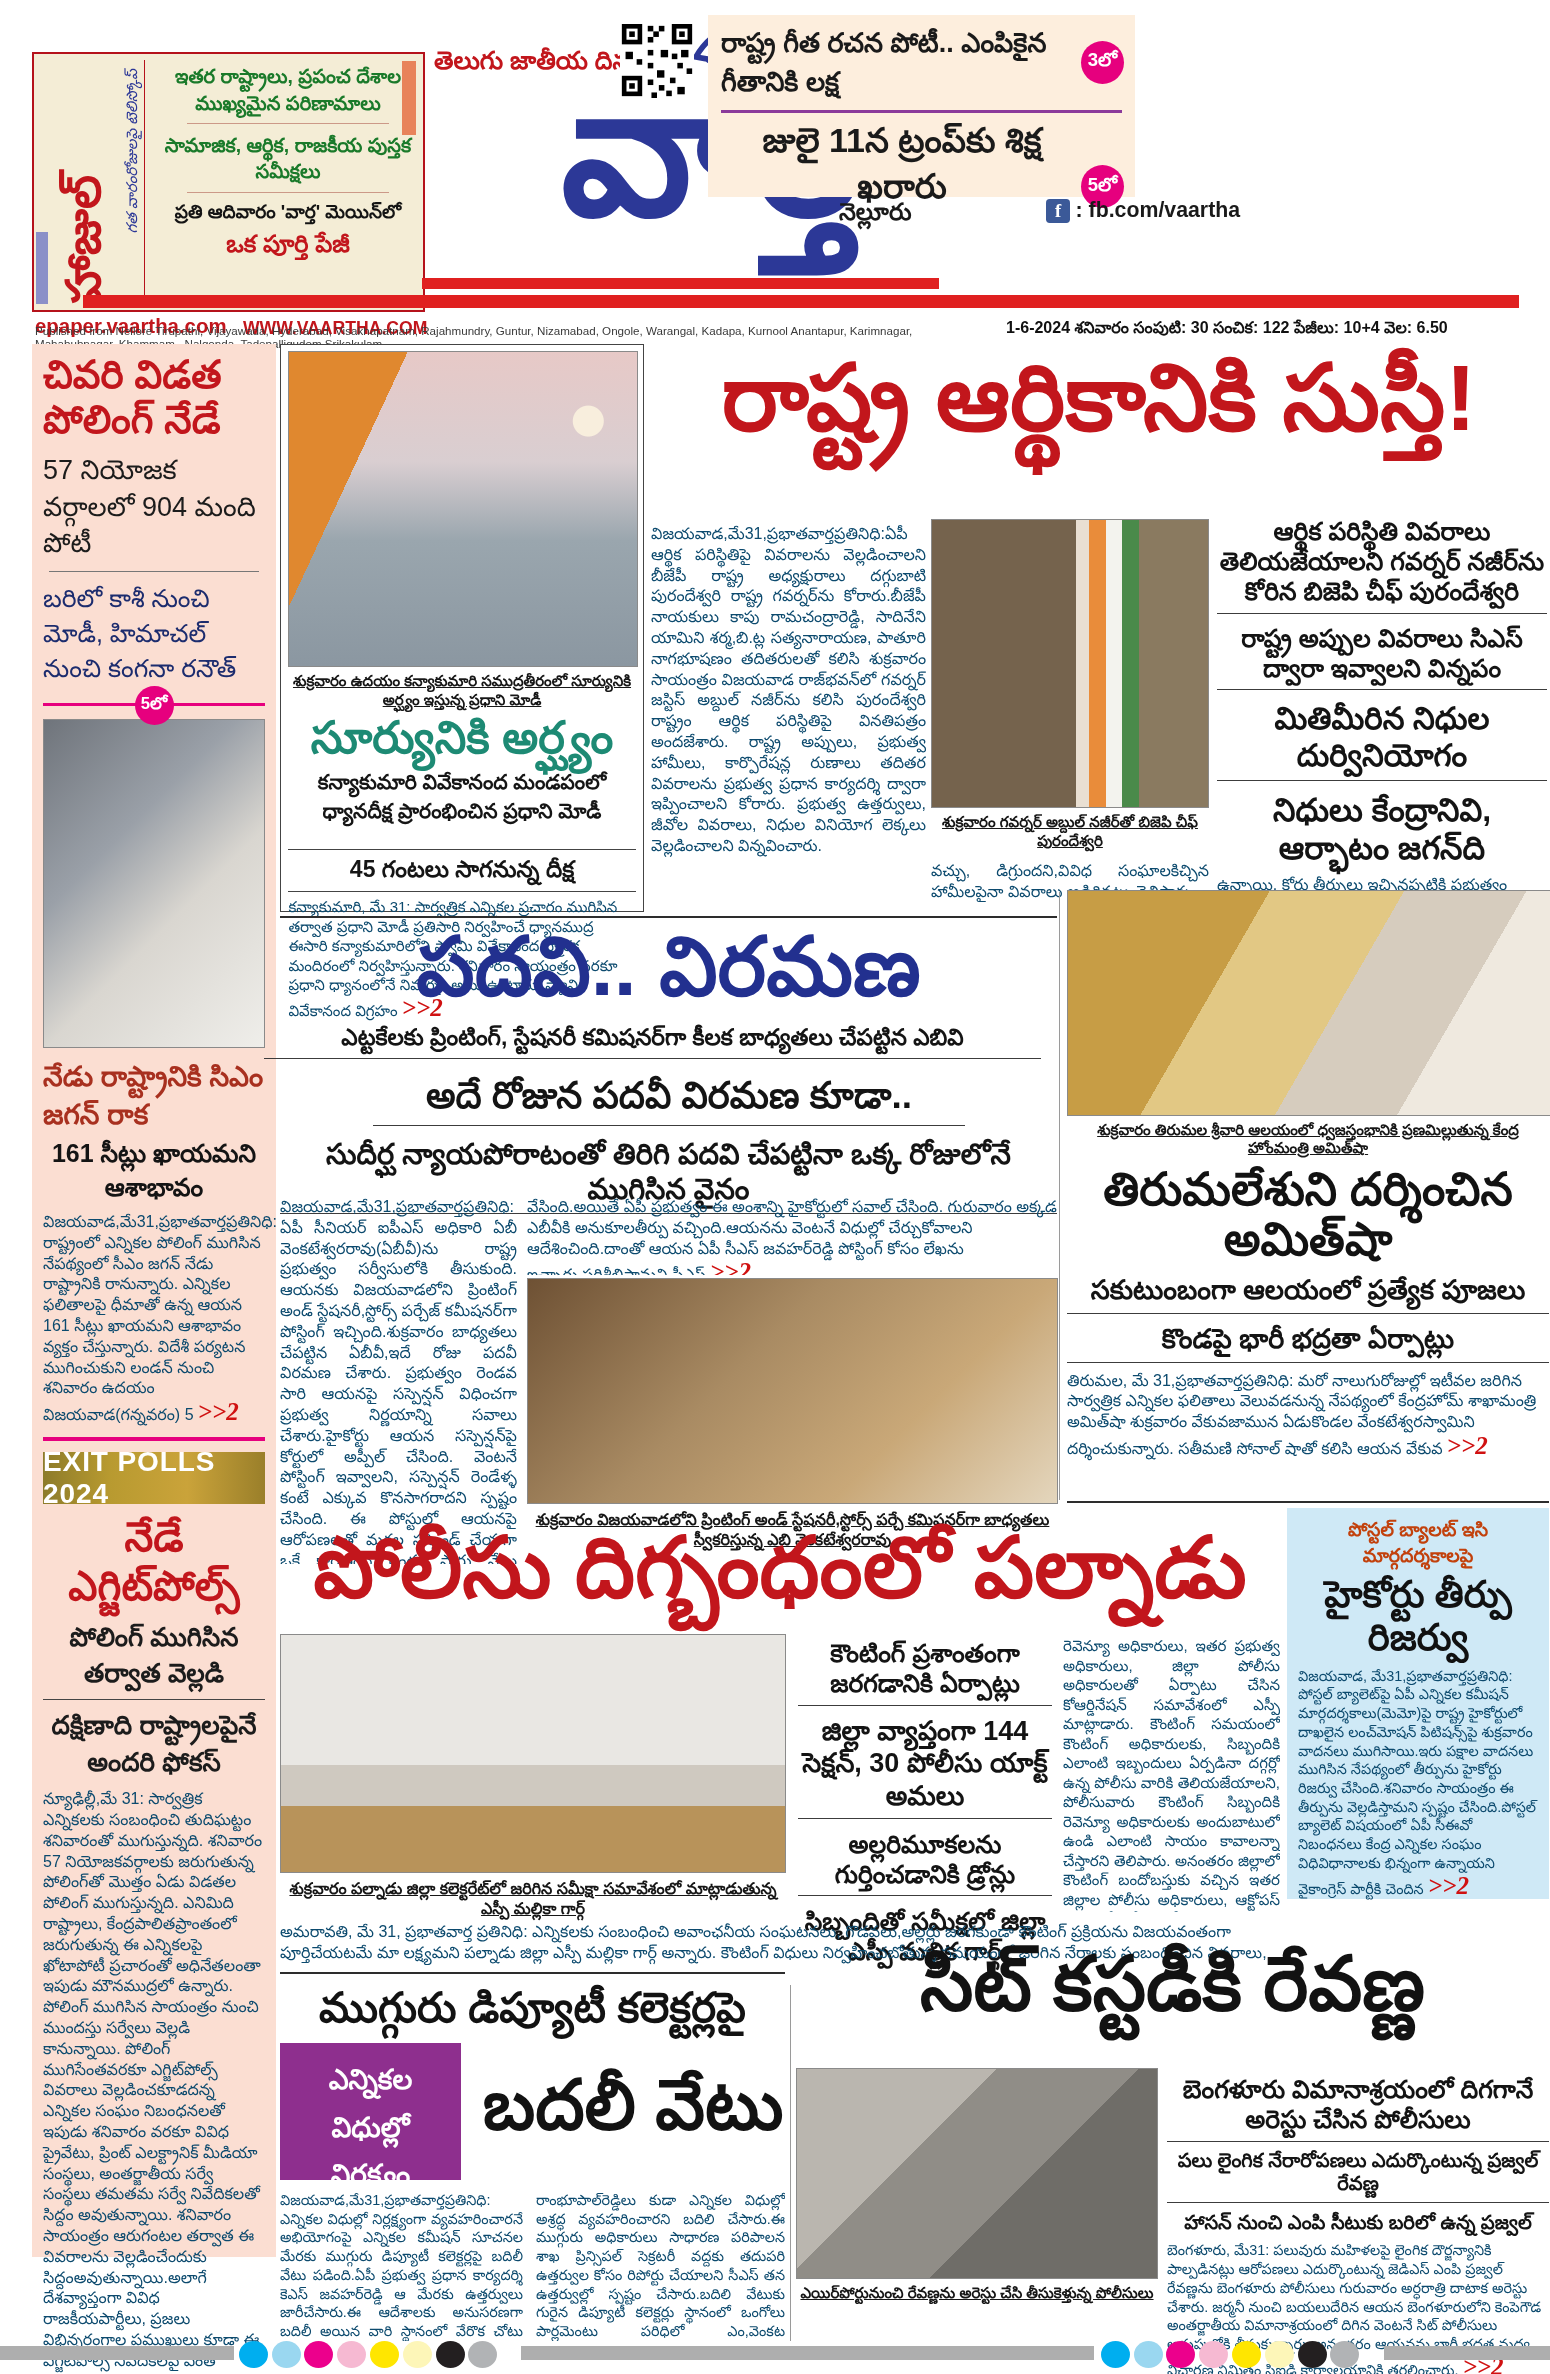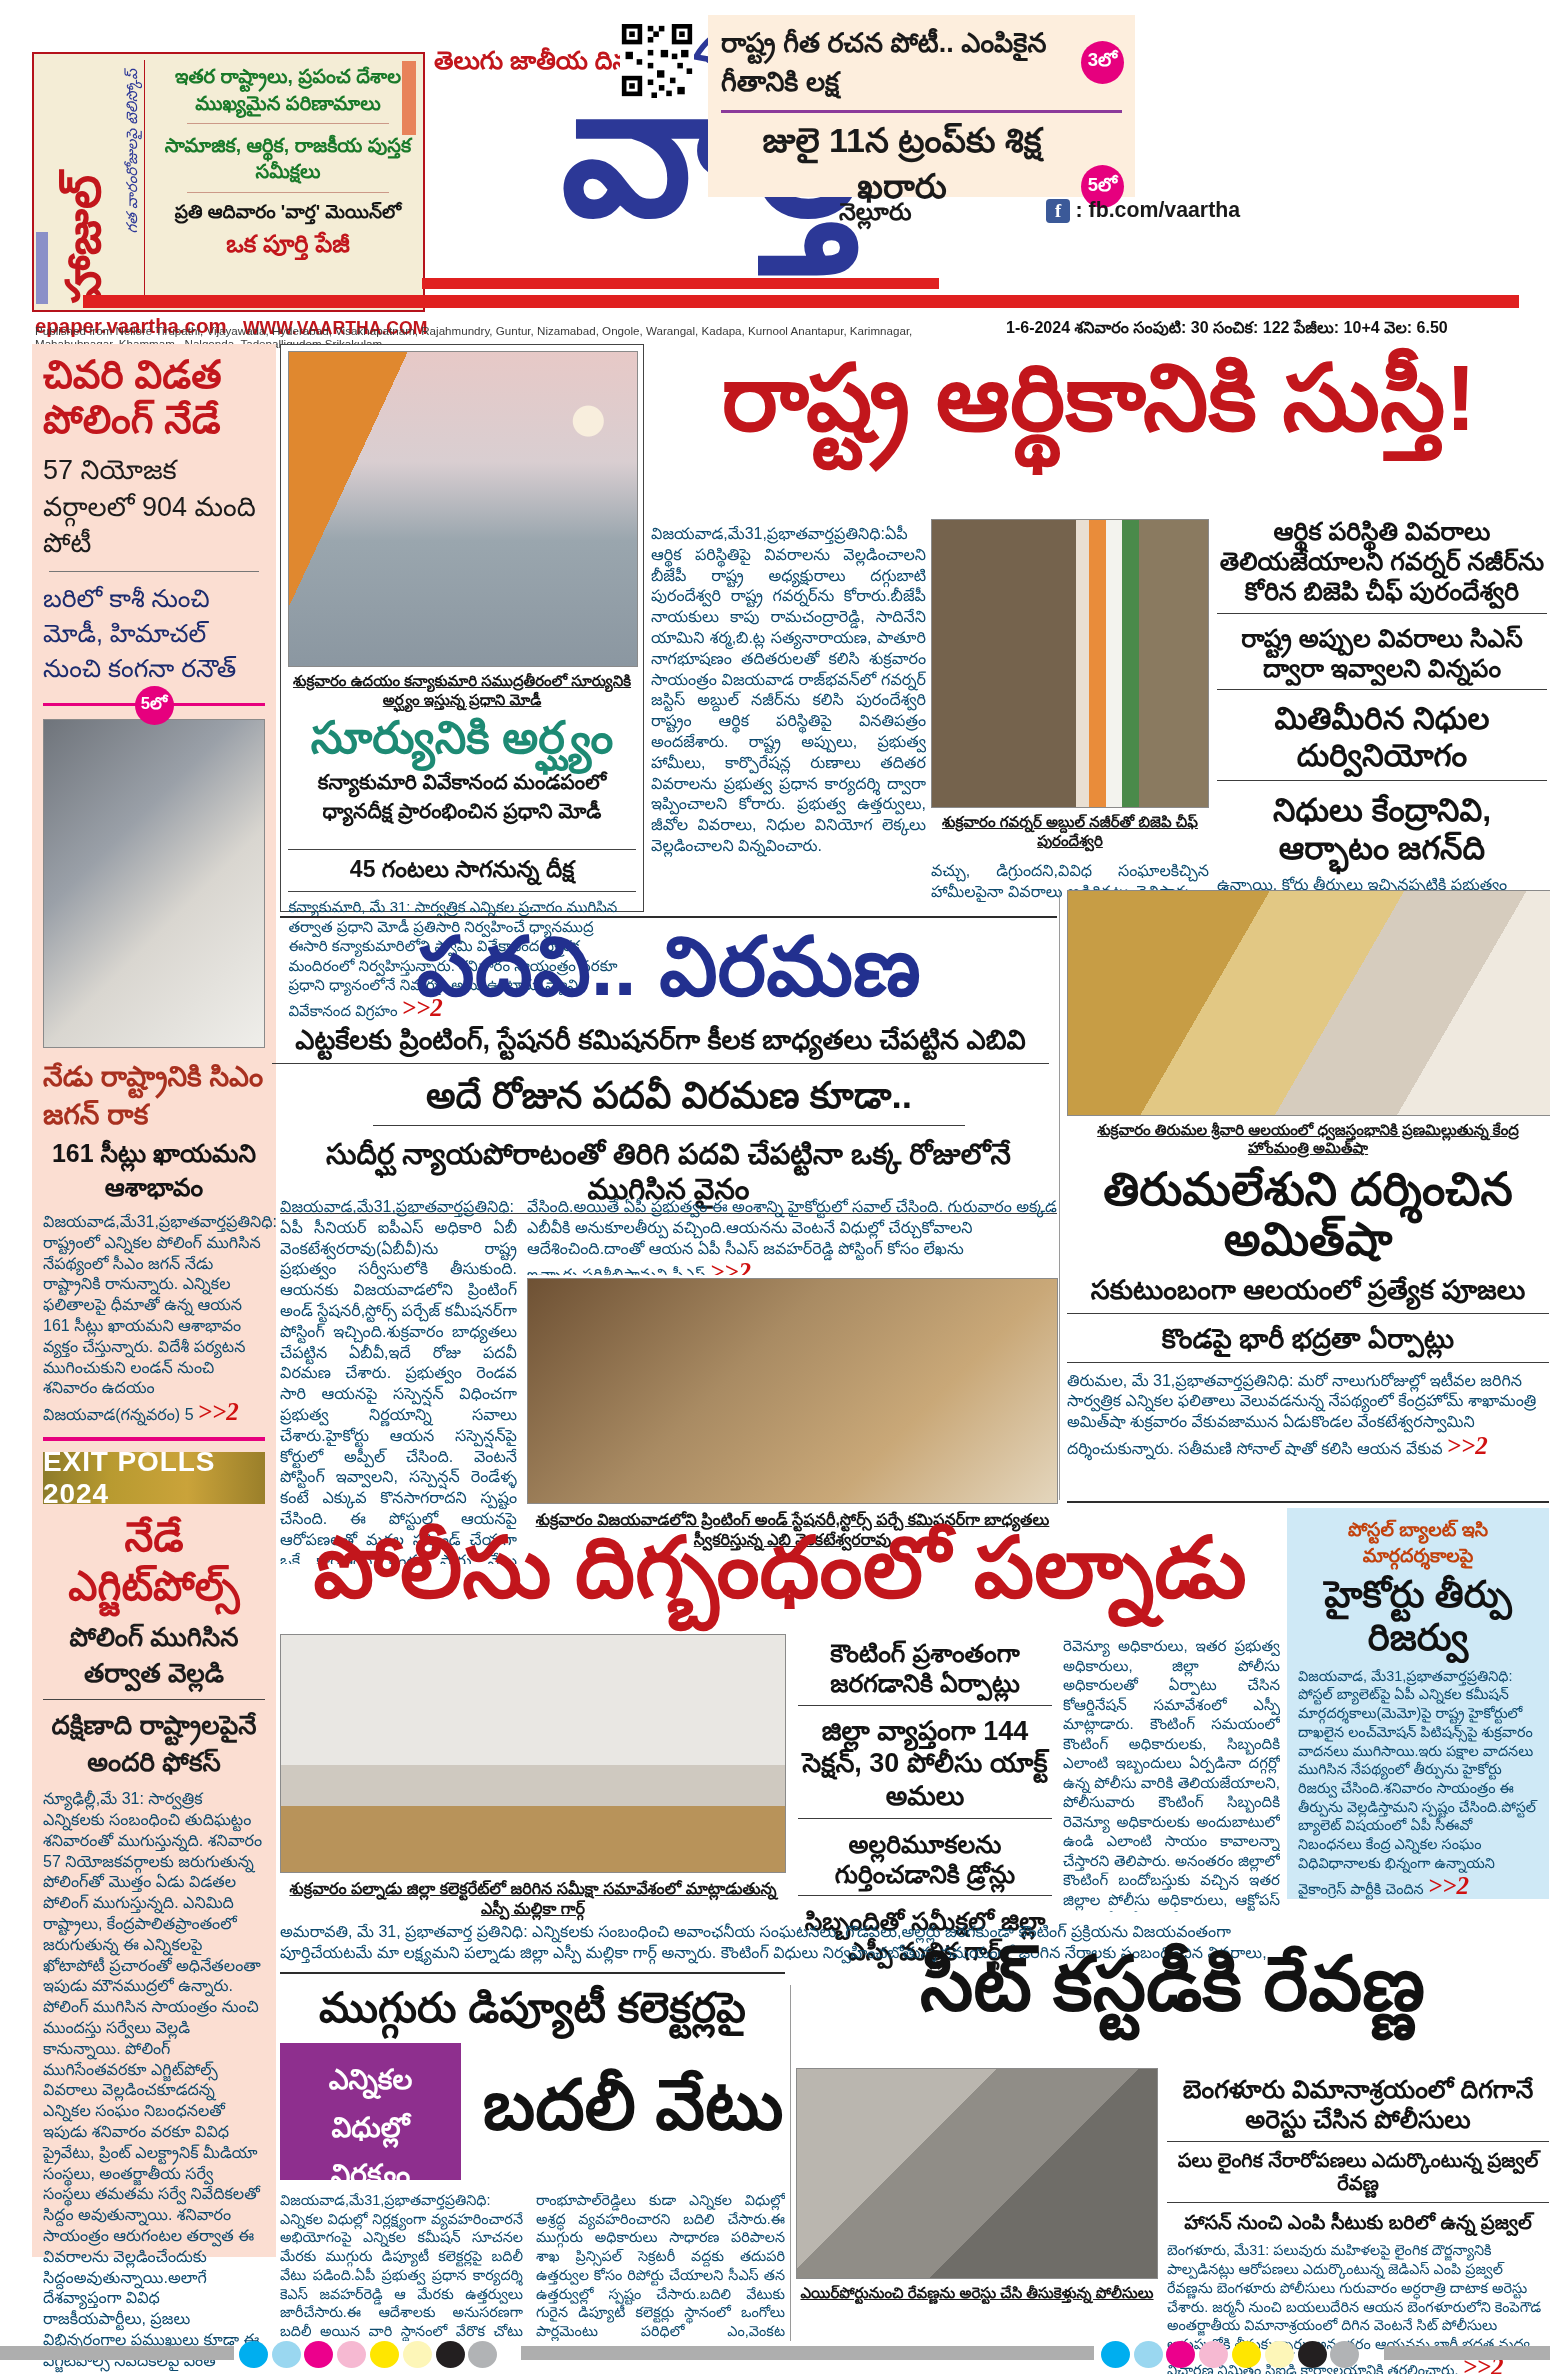--- a/index.html
+++ b/index.html
@@ -198,21 +198,21 @@
     <div class="sub" style="font-size:32px;margin-top:9.3px;">నిధులు కేంద్రానివి, ఆర్భాటం జగన్‌ది</div>
     <div style="margin-top:7.4px;">
       <span class="bt">ఉన్నాయి. కోర్టు తీర్పులు ఇచ్చినప్పటికి ప్రభుత్వం అమలు పరచకుండా కంటెంప్ట్ కేసులు ఉన్నవెన్ని వంటి వివరాలను ఆదమె లేఖలో అడిగారు.గవర్నర్‌ను కలిసిన అనంతరం పురందేశ్వరి మీడియాతో మాట్లాడుతూ ఏపీలో నిధుల దుర్వినియోగం జరిగిందన్నారు. అందుకే ప్రభుత్వాన్ని లెక్కలు అడిగామన్నారు. ఏపీలో రూ.60</span>
       <span class="jump">&gt;&gt;2</span>
     </div>
   </div>
 
   <div class="abs hr" style="left:280px;top:916px;width:777px;height:1.9px;"></div>
 
   <div class="abs blue-h" style="left:280px;top:926px;width:777px;font-size:82px;line-height:1;text-align:center;">పదవి.. విరమణ</div>
-  <div class="abs sub u" style="left:272px;top:1024px;width:777px;font-size:27px;">ఎట్టకేలకు ప్రింటింగ్, స్టేషనరీ కమిషనర్‌గా కీలక బాధ్యతలు చేపట్టిన ఎబివి</div>
+  <div class="abs sub u" style="left:264px;top:1024px;width:777px;font-size:23px;">ఎట్టకేలకు ప్రింటింగ్, స్టేషనరీ కమిషనర్‌గా కీలక బాధ్యతలు చేపట్టిన ఎబివి</div>
   <div class="abs sub u" style="left:373px;top:1074px;width:592px;font-size:37px;">అదే రోజున పదవీ విరమణ కూడా..</div>
   <div class="abs sub u" style="left:280px;top:1137px;width:777px;font-size:29px;">సుదీర్ఘ న్యాయపోరాటంతో తిరిగి పదవి చేపట్టినా ఒక్క రోజులోనే ముగిసిన వైనం</div>
 
   <div class="abs bt" style="left:280px;top:1197px;width:237px;height:367px;overflow:hidden;">విజయవాడ,మే31,ప్రభాతవార్తప్రతినిధి: ఏపీ సీనియర్ ఐపీఎస్ అధికారి ఏబీ వెంకటేశ్వరరావు(ఏబీవీ)ను రాష్ట్ర ప్రభుత్వం సర్వీసులోకి తీసుకుంది. ఆయనకు విజయవాడలోని ప్రింటింగ్ అండ్ స్టేషనరీ,స్టోర్స్ పర్చేజ్ కమీషనర్‌గా పోస్టింగ్ ఇచ్చింది.శుక్రవారం బాధ్యతలు చేపట్టిన ఏబీవీ,ఇదే రోజు పదవీ విరమణ చేశారు. ప్రభుత్వం రెండవ సారి ఆయనపై సస్పెన్షన్ విధించగా ప్రభుత్వ నిర్ణయాన్ని సవాలు చేశారు.హైకోర్టు ఆయన సస్పెన్షన్‌పై కోర్టులో అప్పీల్ చేసింది. వెంటనే పోస్టింగ్ ఇవ్వాలని, సస్పెన్షన్ రెండేళ్ళ కంటే ఎక్కువ కొనసాగరాదని స్పష్టం చేసింది. ఈ పోస్టులో ఆయనపై ఆరోపణలతో మరల సస్పెండ్ చేయగా ఒకే కారణంపై రెండు సార్లు వేటు చెల్లదని ఆయనపై సస్పెన్షన్ ఎత్తి</div>
   <div class="abs" style="left:527px;top:1197px;width:531px;height:78px;overflow:hidden;">
     <span class="bt">వేసింది.అయితే ఏపీ ప్రభుత్వం ఈ అంశాన్ని హైకోర్టులో సవాల్ చేసింది. గురువారం అక్కడ ఎబీవీకి అనుకూలతీర్పు వచ్చింది.ఆయనను వెంటనే విధుల్లో చేర్చుకోవాలని ఆదేశించింది.దాంతో ఆయన ఏపీ సీఎస్ జవహర్‌రెడ్డి పోస్టింగ్ కోసం లేఖను ఇచ్చారు.పరిశీలిస్తామని సీఎస్</span>
     <span class="jump">&gt;&gt;2</span>
   </div>
   <div class="abs ph ph-abv" style="left:527px;top:1278px;width:531px;height:226px;"></div>
   <div class="abs cap" style="left:527px;top:1510px;width:531px;font-size:16px;">శుక్రవారం విజయవాడలోని ప్రింటింగ్ అండ్ స్టేషనరీ,స్టోర్స్ పర్చే కమిషనర్‌గా బాధ్యతలు స్వీకరిస్తున్న ఎబి వెంకటేశ్వరరావు</div>

